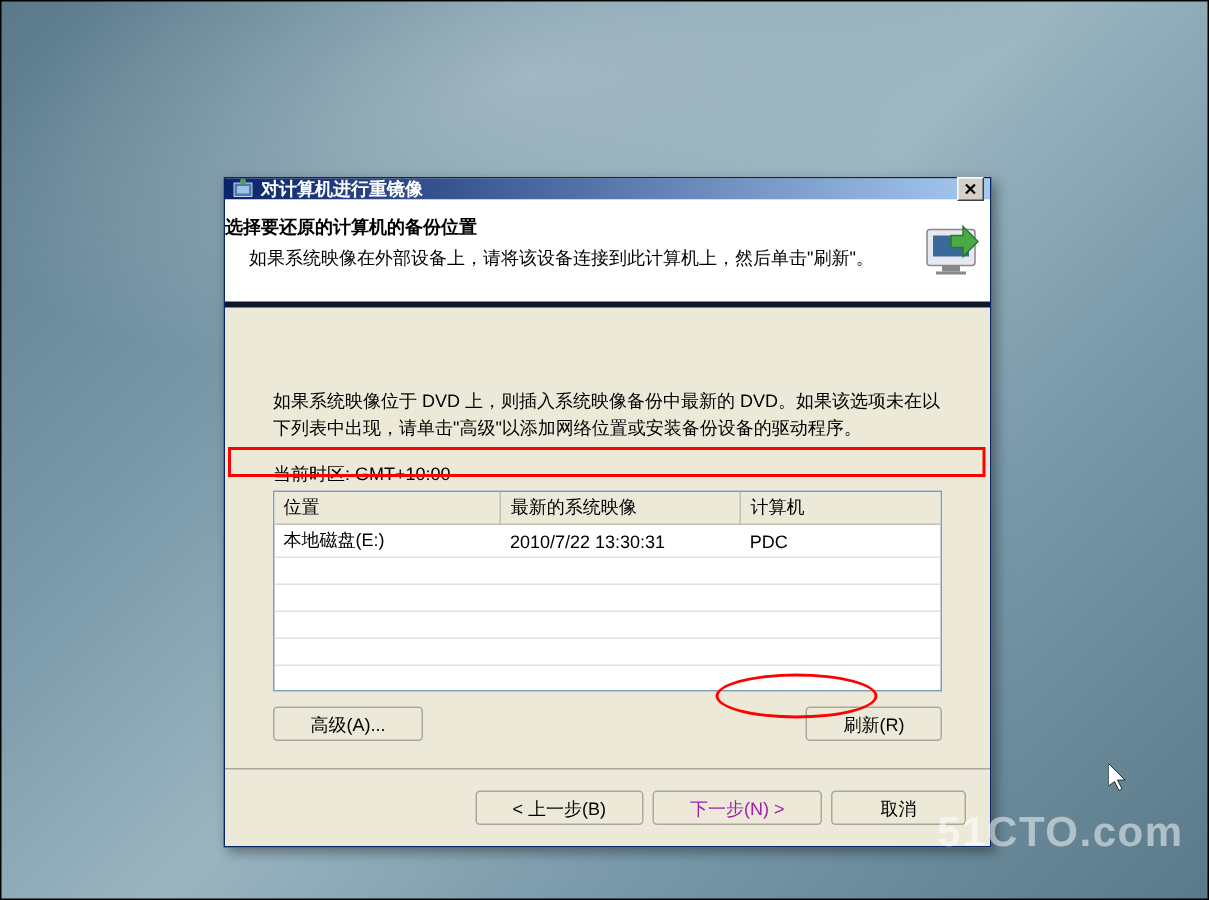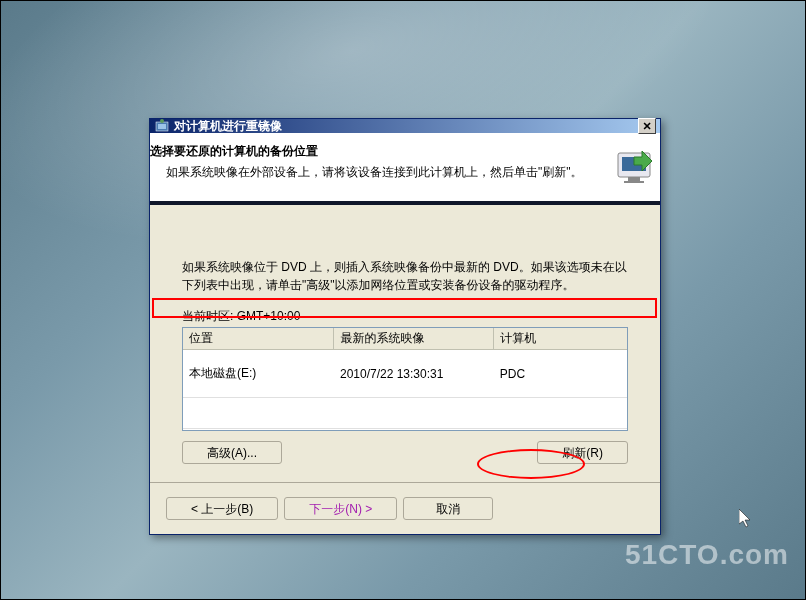--- a/index.html
+++ b/index.html
@@ -103,42 +103,42 @@
       margin-bottom: 14px;
       margin-top: 39px;
     }
     .timezone {
       font-size: 12px;
       margin-bottom: 2px;
     }
     .table-container {
       border: 1px solid #7f9db9;
       background: #fff;
-      height: 104px;
+      height: 134px;
       overflow: auto;
       position: relative;
     }
     table {
       width: 100%;
       border-collapse: collapse;
       font-size: 12px;
     }
     th {
       background: #ece9d8;
       border: 1px solid #c0c0b0;
       border-top: none;
       text-align: left;
       padding: 2px 6px;
       font-weight: normal;
       height: 18px;
     }
     th:first-child { border-left: none; }
     th:last-child { border-right: none; }
     td {
-      padding: 15px 6px;
+      padding: 2px 6px;
       border-bottom: 1px solid #e0e0e0;
       height: 18px;
     }
     .red-highlight {
       position: absolute;
       border: 2px solid red;
       pointer-events: none;
     }
     .button-row {
       display: flex;
@@ -154,21 +154,21 @@
       font-size: 12px;
       font-family: inherit;
       cursor: pointer;
       min-width: 80px;
       height: 23px;
     }
     .footer {
       border-top: 1px solid #aca899;
       padding: 14px 16px;
       display: flex;
-      justify-content: flex-start;
+      justify-content: flex-end;
       gap: 6px;
     }
     .footer .btn {
       min-width: 90px;
     }
     .btn[disabled] {
       color: #a21caf;
     }
     .red-circle {
       position: absolute;

